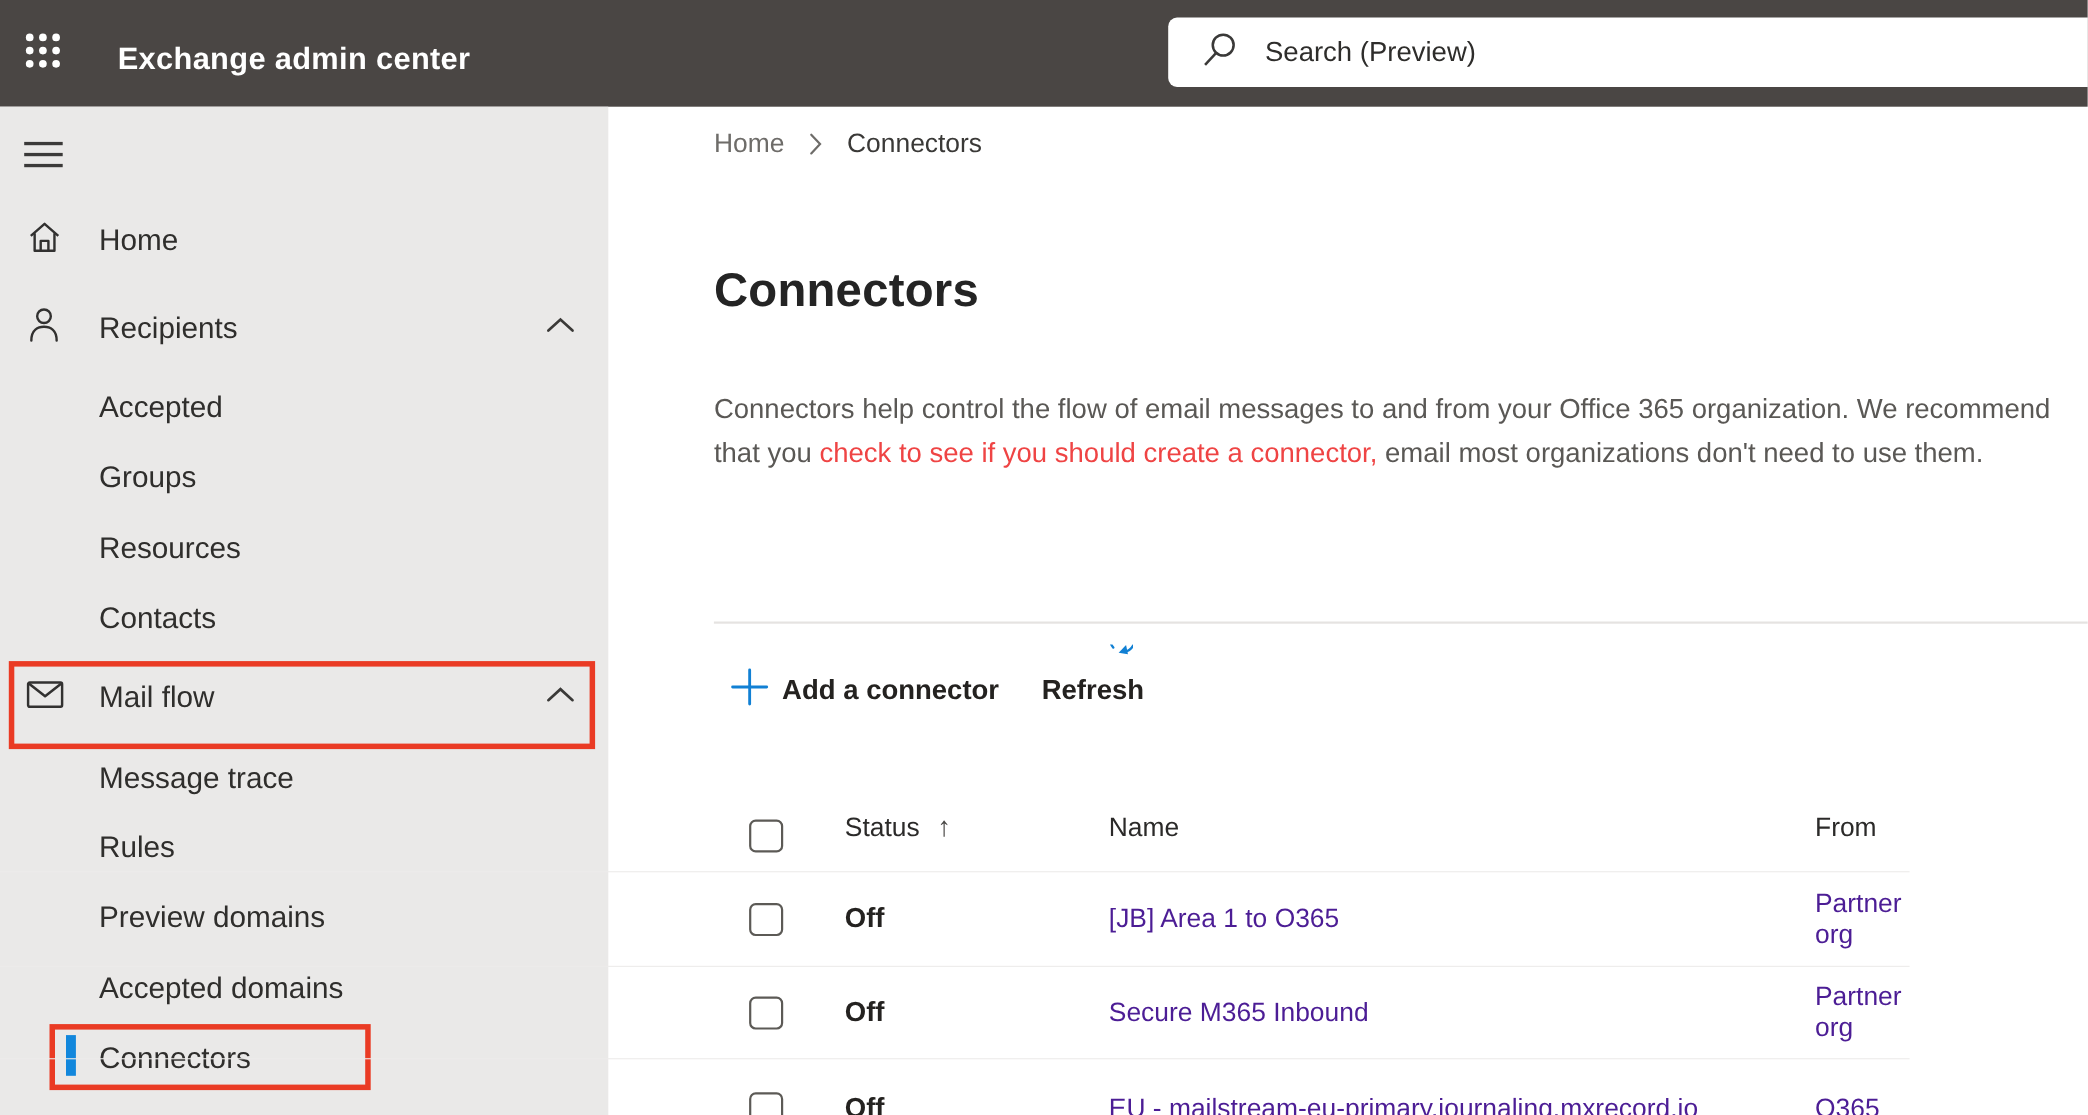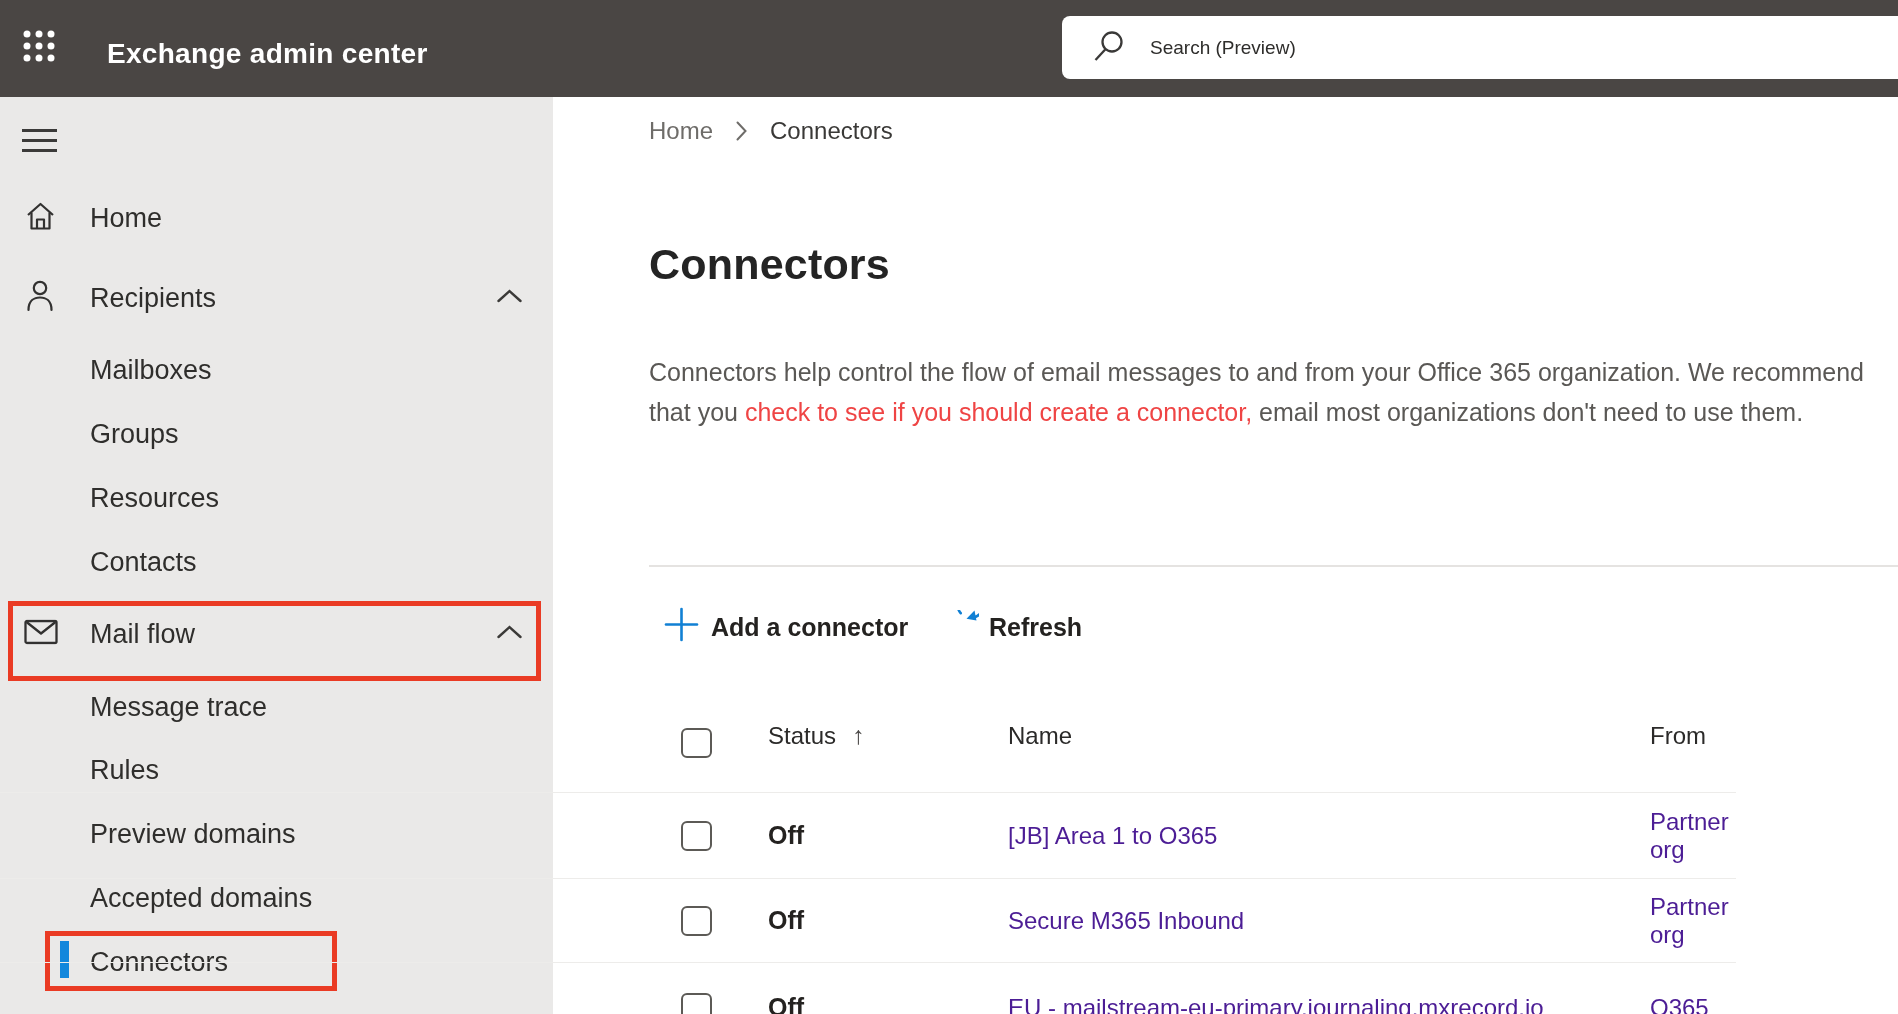--- a/index.html
+++ b/index.html
@@ -11,21 +11,21 @@
   .abs { position:absolute; }
 
   
   .topbar { left:0; top:0; width:1898px; height:97px; background:#4a4644; }
   .waffle-btn { left:14px; top:23px; width:50px; height:50px; display:flex; align-items:center; justify-content:center; cursor:pointer; }
   .topbar-title { left:107px; top:0; height:108px; display:flex; align-items:center;
     color:#ffffff; font-size:28px; font-weight:600; letter-spacing:.3px; }
   .searchbox { left:1062px; top:16px; width:840px; height:63px; background:#ffffff;
     border-radius:8px 0 0 8px; display:flex; align-items:center; }
   .searchbox .mag { margin-left:30px; }
-  .search-ph { margin-left:24px; font-size:19px; color:#2e2d2b; }
+  .search-ph { margin-left:24px; font-size:25px; color:#2e2d2b; }
 
   
   .sidebar { left:0; top:97px; width:553px; height:917px; background:#eae9e8; }
   .hamburger { left:22px; top:128px; width:35px; height:25px; cursor:pointer; }
   .hamburger span { position:absolute; left:0; width:35px; height:3px; background:#3b3a39; }
   .hamburger span:nth-child(1){ top:1px; } .hamburger span:nth-child(2){ top:11px; } .hamburger span:nth-child(3){ top:21px; }
 
   .nav-item { left:0; width:553px; height:56px; display:flex; align-items:center; cursor:pointer; }
   .nav-item .label { position:absolute; left:90px; font-size:27px; color:#2f2e2c; }
   .nav-item .nav-ico { position:absolute; left:24px; top:50%; transform:translateY(-50%); }
@@ -44,24 +44,24 @@
 
   .page-title { left:649px; top:240px; font-size:43px; font-weight:700; color:#242424; letter-spacing:.2px; }
 
   .page-desc { left:649px; top:352px; width:1230px; font-size:25px; line-height:40px; color:#5a5855; }
   .page-desc a { color:#ef4444; text-decoration:none; cursor:pointer; }
 
   .toolbar-divider { left:649px; top:565px; width:1249px; height:2px; background:#e5e3e1; }
   .tool-btn { top:586px; height:56px; display:flex; align-items:flex-end; cursor:pointer; }
   .tool-btn .tlabel { font-size:25px; font-weight:600; color:#242220; }
   .btn-add { left:664px; } .btn-add svg { margin-right:12px; }
-  .btn-refresh { left:947px; } .btn-refresh svg { margin-right:10px; }
-
-  
-  .thead { left:0; top:696px; width:1898px; height:79px;padding-left:40px; }
+  .btn-refresh { left:947px;flex-direction:column; } .btn-refresh svg { margin-right:10px; }
+
+  
+  .thead { left:0; top:713px; width:1898px; height:79px;padding-left:40px; }
   .trow  { left:0; width:1736px; border-top:1.5px solid #edecea; }
   .cell  { position:absolute; top:0; height:100%; display:flex; align-items:center; }
   .cb { position:absolute; left:681px; top:50%; transform:translateY(-50%); width:31px; height:30px;
         border:2.5px solid #5c5a56; border-radius:6px; background:#fff; cursor:pointer; }
   .col-status { left:768px; } .col-name { left:1008px; } .col-from { left:1650px; }
   .thead .cell { font-size:24px; color:#2b2a29; cursor:pointer; }
   .sort-arrow { margin-left:16px; font-size:25px; color:#4a4846; }
   .trow .status-val { font-size:25px; font-weight:600; color:#242220; }
   .trow .txt { font-size:24px; color:#4c1d95; }
   .row1 { top:792px; height:86px; } .row2 { top:878px; height:84px; } .row3 { top:962px; height:90px; }
@@ -127,21 +127,21 @@
   </span>
   <span class="label">Recipients</span>
   <span class="chev">
     <svg width="27" height="15" viewBox="0 0 27 15" fill="none" stroke="#3b3a38" stroke-width="2.4" stroke-linecap="round">
         <path d="M2.5 12.5 L13.5 2.5 L24.5 12.5"></path>
       </svg>
   </span>
 </div>
 
 <div class="abs nav-item" style="top:342px">
-  <span class="label">Mailboxes</span>
+  <span class="label">Accepted</span>
 </div>
 <div class="abs nav-item" style="top:406px">
   <span class="label">Groups</span>
 </div>
 <div class="abs nav-item" style="top:470px">
   <span class="label">Resources</span>
 </div>
 <div class="abs nav-item" style="top:534px">
   <span class="label">Contacts</span>
 </div>

